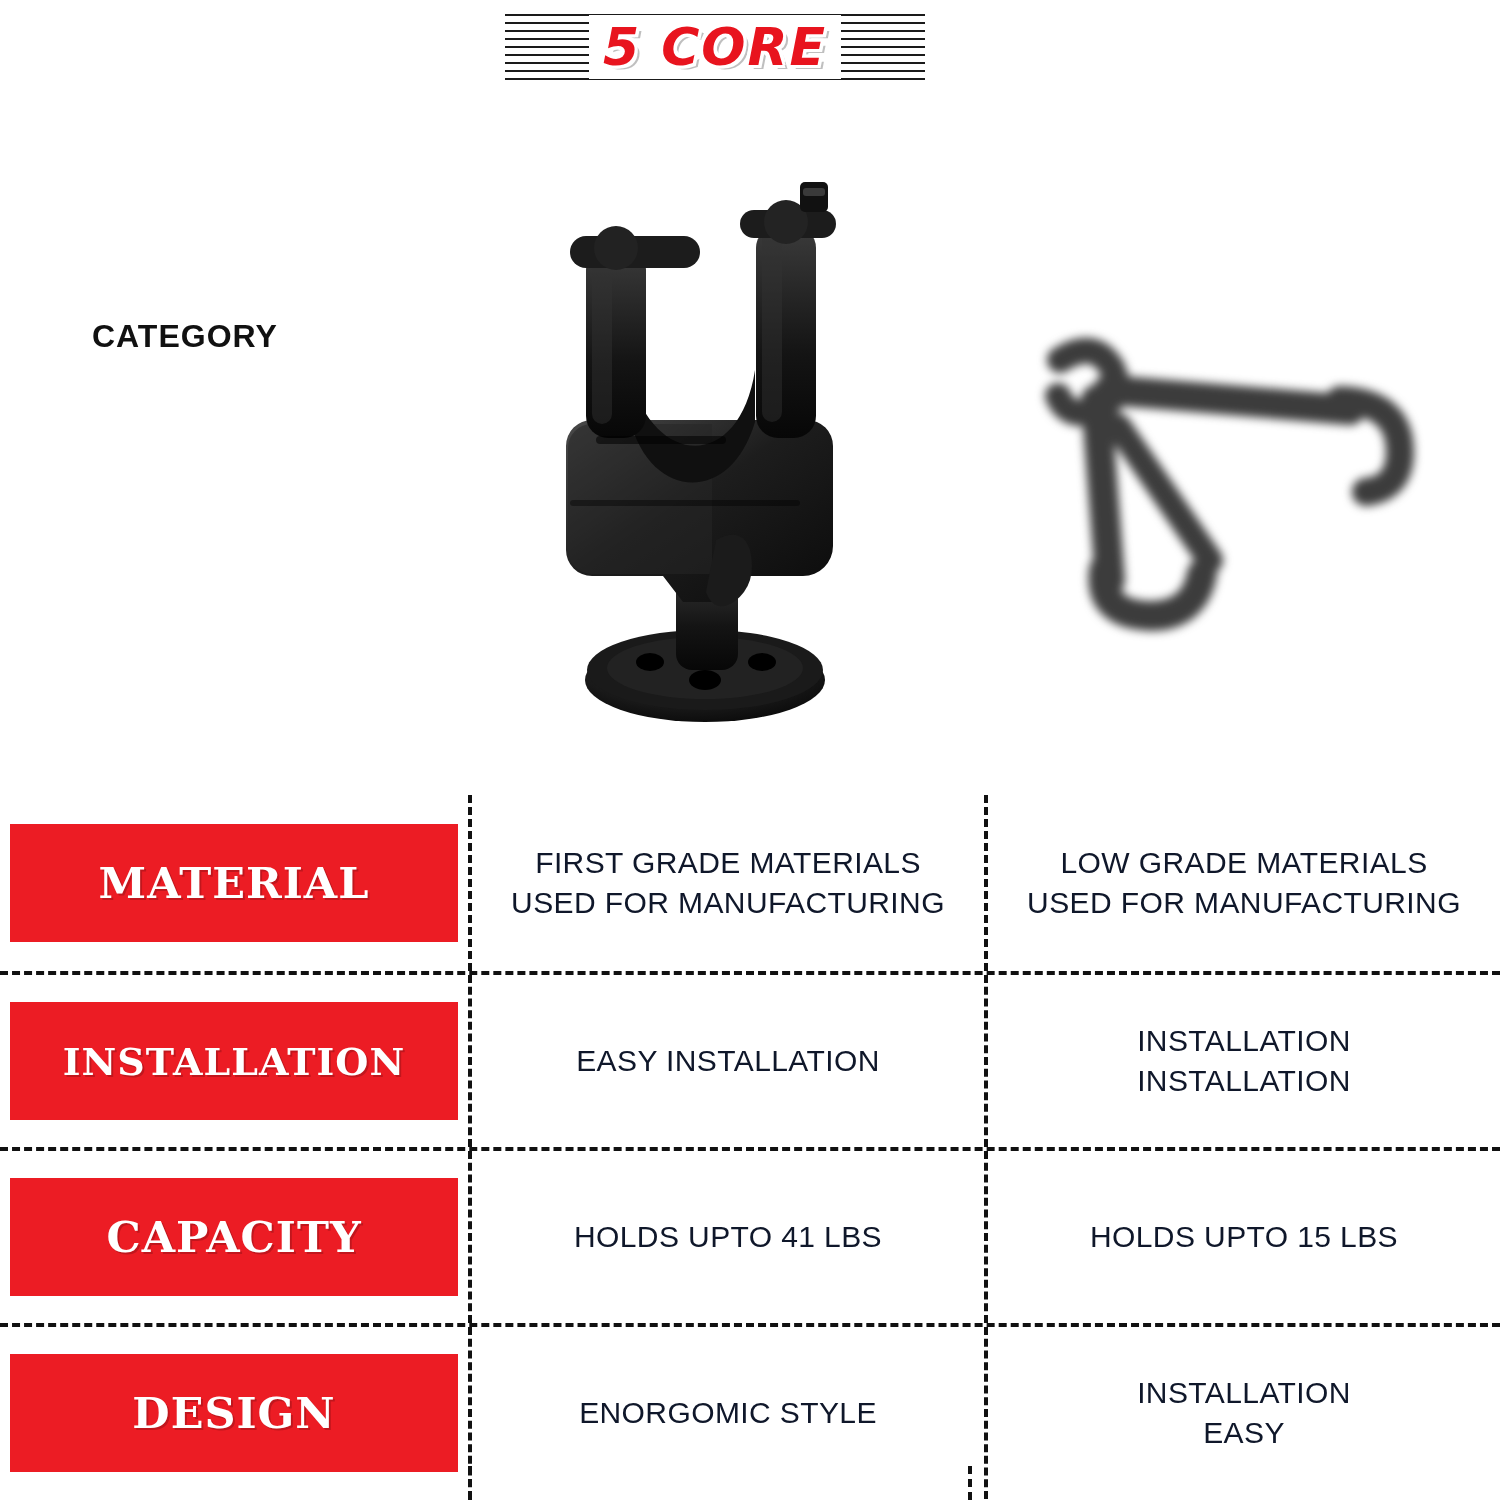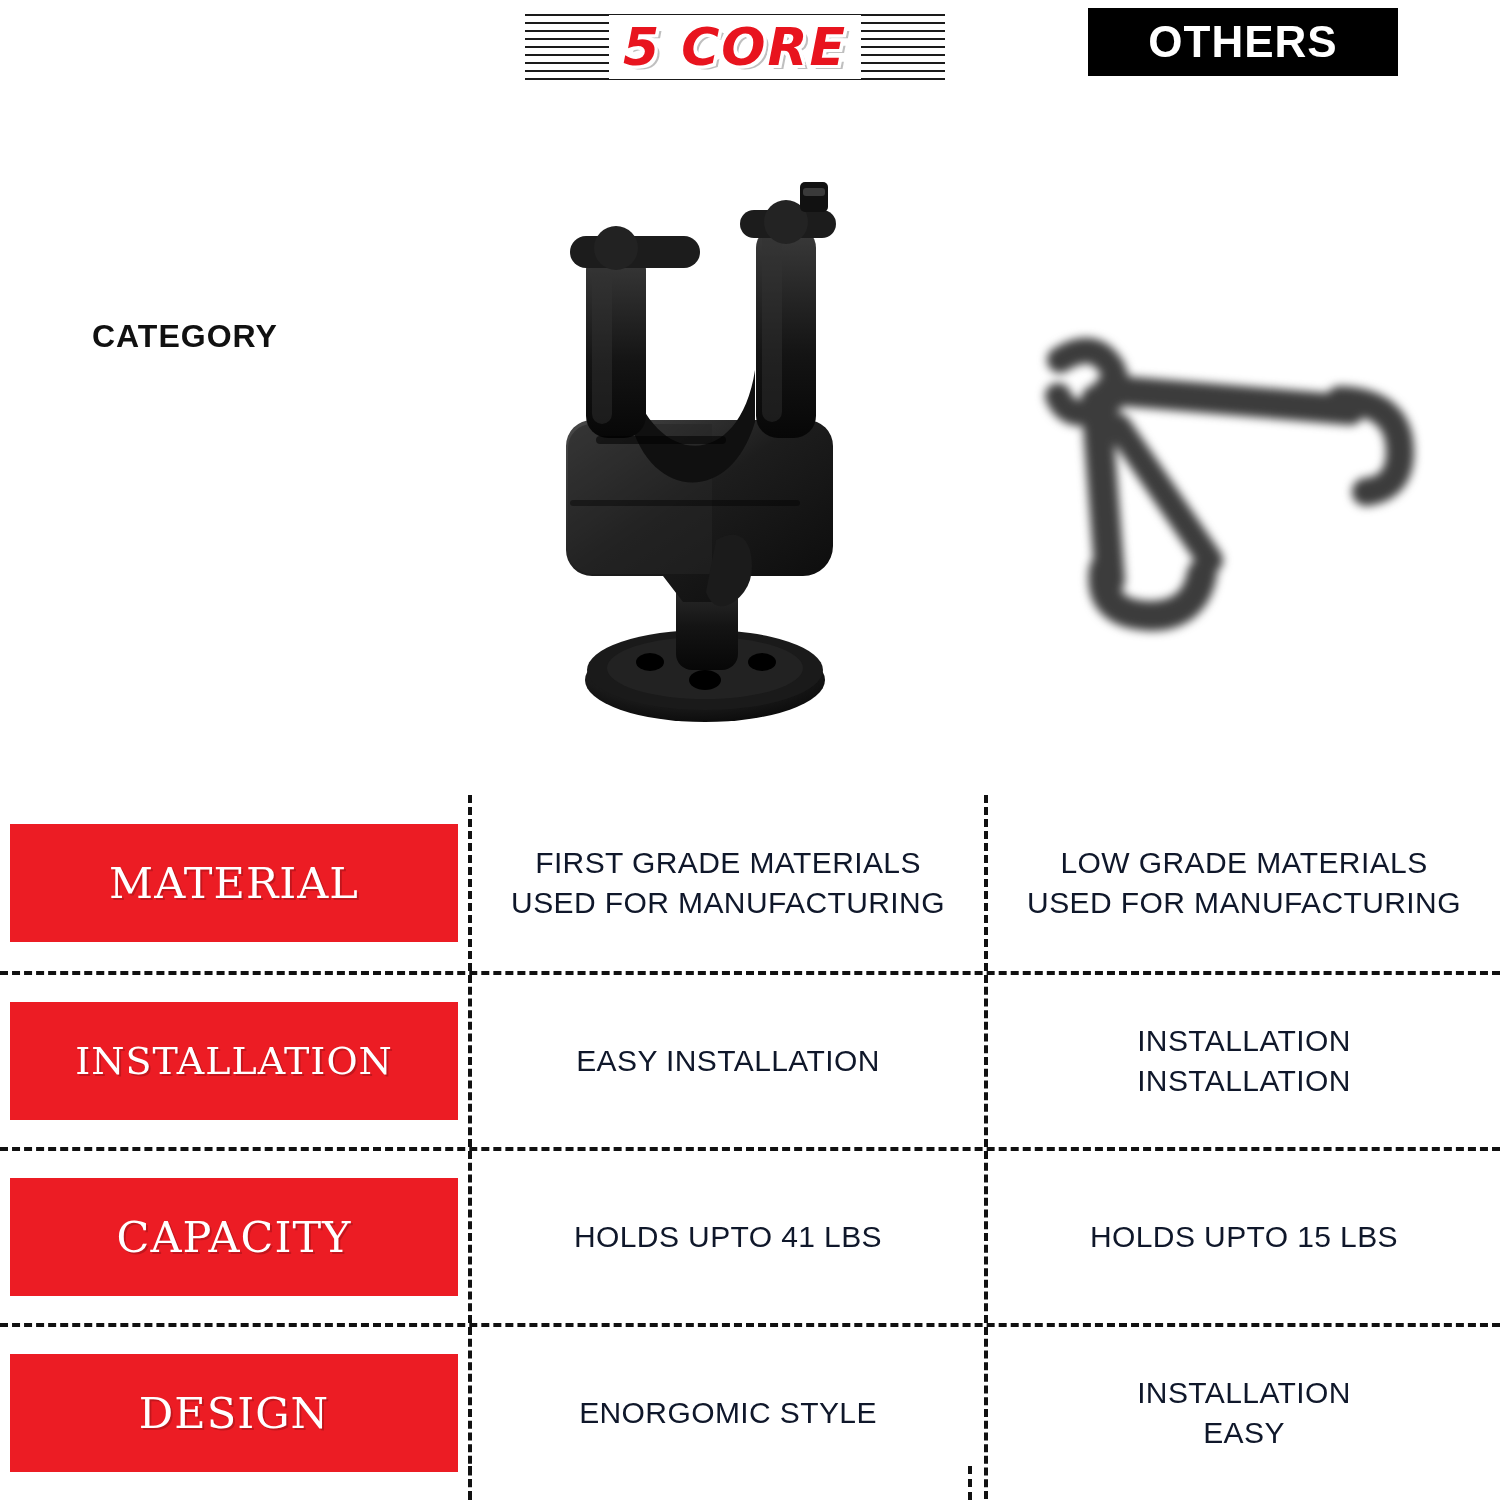--- a/index.html
+++ b/index.html
@@ -7,21 +7,21 @@
     width: 1500px; height: 1500px;
     background: #ffffff;
     font-family: "Liberation Sans", sans-serif;
     overflow: hidden;
   }
   .page { position: relative; width: 1500px; height: 1500px; background:#fff; }
 
   
   .brand-logo {
     position: absolute;
-    left: 525px; top: 6px;
+    left: 505px; top: 6px;
     width: 420px; height: 82px;
     display: flex; align-items: center; justify-content: center;
   }
   .brand-logo .stripes {
     position: absolute; left: 0; top: 8px; width: 420px; height: 66px;
     background: repeating-linear-gradient(
       to bottom,
       #1a1a1a 0px, #1a1a1a 2px,
       #ffffff 2px, #ffffff 8px
     );
@@ -103,21 +103,21 @@
     display: flex; align-items: center; justify-content: center;
     padding: 14px 10px;
   }
   .cat-chip {
     width: 455px;
     height: 118px;
     background: #ec1c24;
     color: #ffffff;
     display: flex; align-items: center; justify-content: center;
     font-family: "DejaVu Serif", serif;
-    font-weight: 400;
+    font-weight: 700;
     font-size: 43px;
     letter-spacing: 1px;
     text-shadow: 2px 2px 0 rgba(0,0,0,0.18);
   }
   .cat-chip.small { font-size: 38px; }
   .divider {
     width: 0;
     border-left: 4px dashed #111;
     margin: 0;
     align-self: stretch;
@@ -145,21 +145,20 @@
 <body>
 
 <div class="page">
 
   <div class="brand-logo">
     <div class="stripes"></div>
     <div class="plate"></div>
     <div class="brand-text">5 CORE</div>
   </div>
 
-  <div class="others-badge">OTHERS</div>
 
   <div class="category-label">CATEGORY</div>
 
   <div class="product-left">
     <svg viewBox="0 0 440 600" width="440" height="600" aria-hidden="true">
       <defs>
         <linearGradient id="blk" x1="0" y1="0" x2="1" y2="1">
           <stop offset="0%" stop-color="#4a4a4a"></stop>
           <stop offset="45%" stop-color="#1d1d1d"></stop>
           <stop offset="100%" stop-color="#0b0b0b"></stop>

